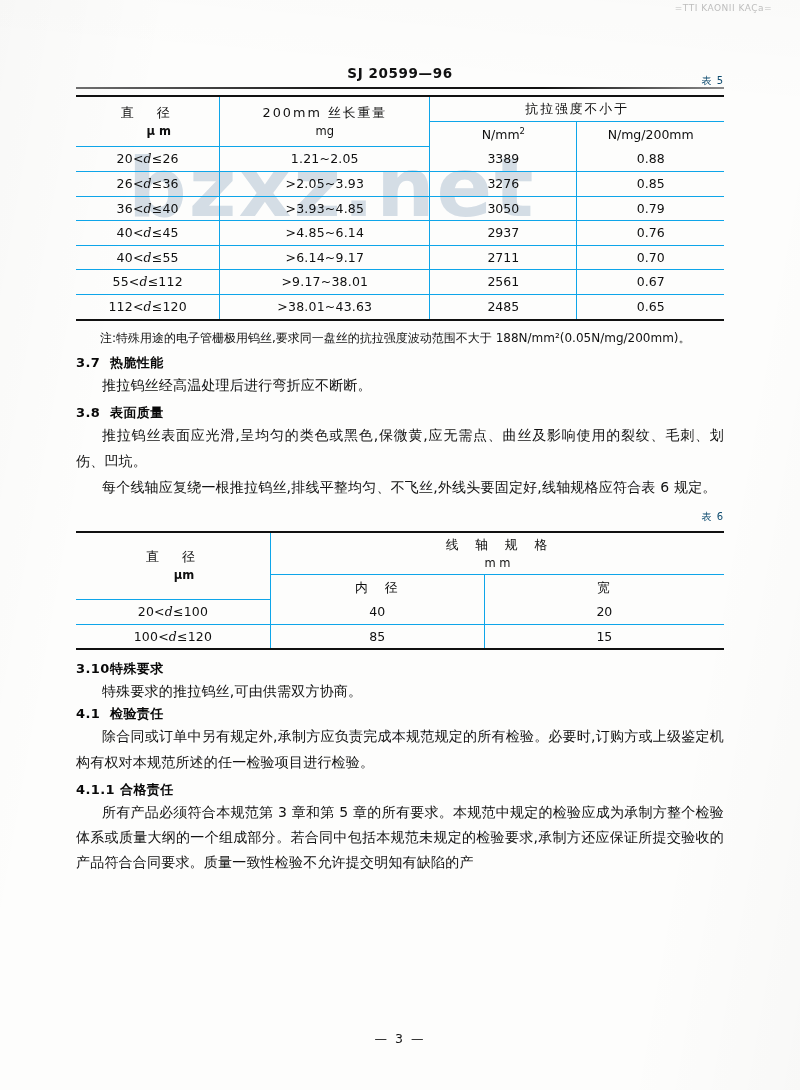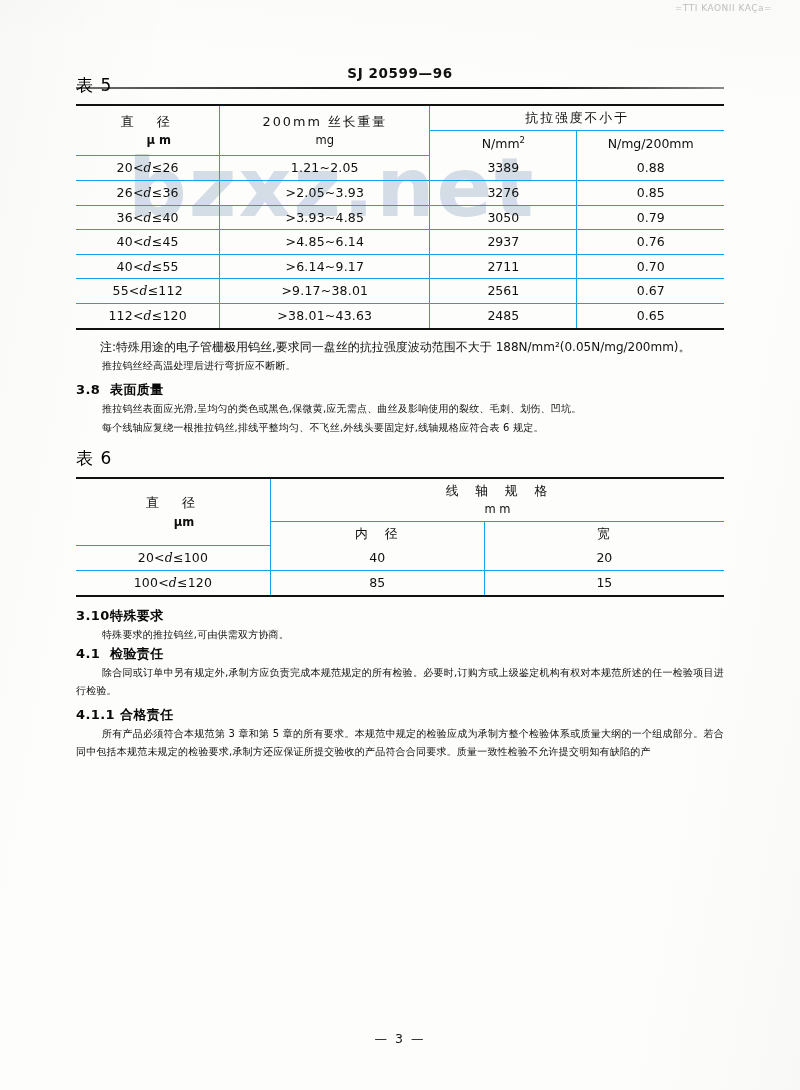--- a/index.html
+++ b/index.html
@@ -74,25 +74,25 @@
     background: linear-gradient(90deg,#6f6f6f 0%, #1a1a1a 38%, #111 72%, #8a8a8a 100%);
   }
   
   #content {
     position: absolute;
     left: 76px;
     top: 68px;
     width: 648px;
   }
   .table-caption {
-    text-align: left;
-    font-size: 17px;
+    text-align: right;
+    font-size: 10px;
     margin: 6px 0 7px 0;
     letter-spacing: 1px;
-    color: #000000;
+    color: #0c4a6e;
   }
   table.spec {
     width: 100%;
     border-collapse: collapse;
     table-layout: fixed;
     font-size: 12.5px;
     color: #101010;
   }
   table.spec td, table.spec th {
     border: 1px solid #0ea5e9;
@@ -160,21 +160,21 @@
   .sec-head .num {
     display: inline-block;
     min-width: 34px;
     font-family: "DejaVu Sans", "Liberation Sans", sans-serif;
   }
   .sec-head.major {
     margin-top: 13px;
     margin-bottom: 3px;
   }
   .para {
-    font-size: 10px;
+    font-size: 14px;
     line-height: 1.80;
     margin: 0 0 1px 0;
     text-indent: 26px;
     text-align: justify;
     color: #111;
     letter-spacing: 0.2px;
   }
   
   #footer {
     position: absolute;
@@ -273,20 +273,23 @@
             <td class="cell-range">112&lt;<i>d</i>≤120</td>
             <td class="cell-range">&gt;38.01~43.63</td>
             <td>2485</td>
             <td>0.65</td>
           </tr>
         </tbody>
     </table>
 
     <p class="note">注:特殊用途的电子管栅极用钨丝,要求同一盘丝的抗拉强度波动范围不大于 188N/mm²(0.05N/mg/200mm)。</p>
 
+    <div class="sec-head">
+      <span class="num">3.7</span><span>热脆性能</span>
+    </div>
     <p class="para">推拉钨丝经高温处理后进行弯折应不断断。</p>
 
     <div class="sec-head">
       <span class="num">3.8</span><span>表面质量</span>
     </div>
     <p class="para">推拉钨丝表面应光滑,呈均匀的类色或黑色,保微黄,应无需点、曲丝及影响使用的裂纹、毛刺、划伤、凹坑。</p>
 
     <p class="para">每个线轴应复绕一根推拉钨丝,排线平整均匀、不飞丝,外线头要固定好,线轴规格应符合表 6 规定。</p>
 
     <div class="table-caption" style="margin-top:10px">表 6</div>

